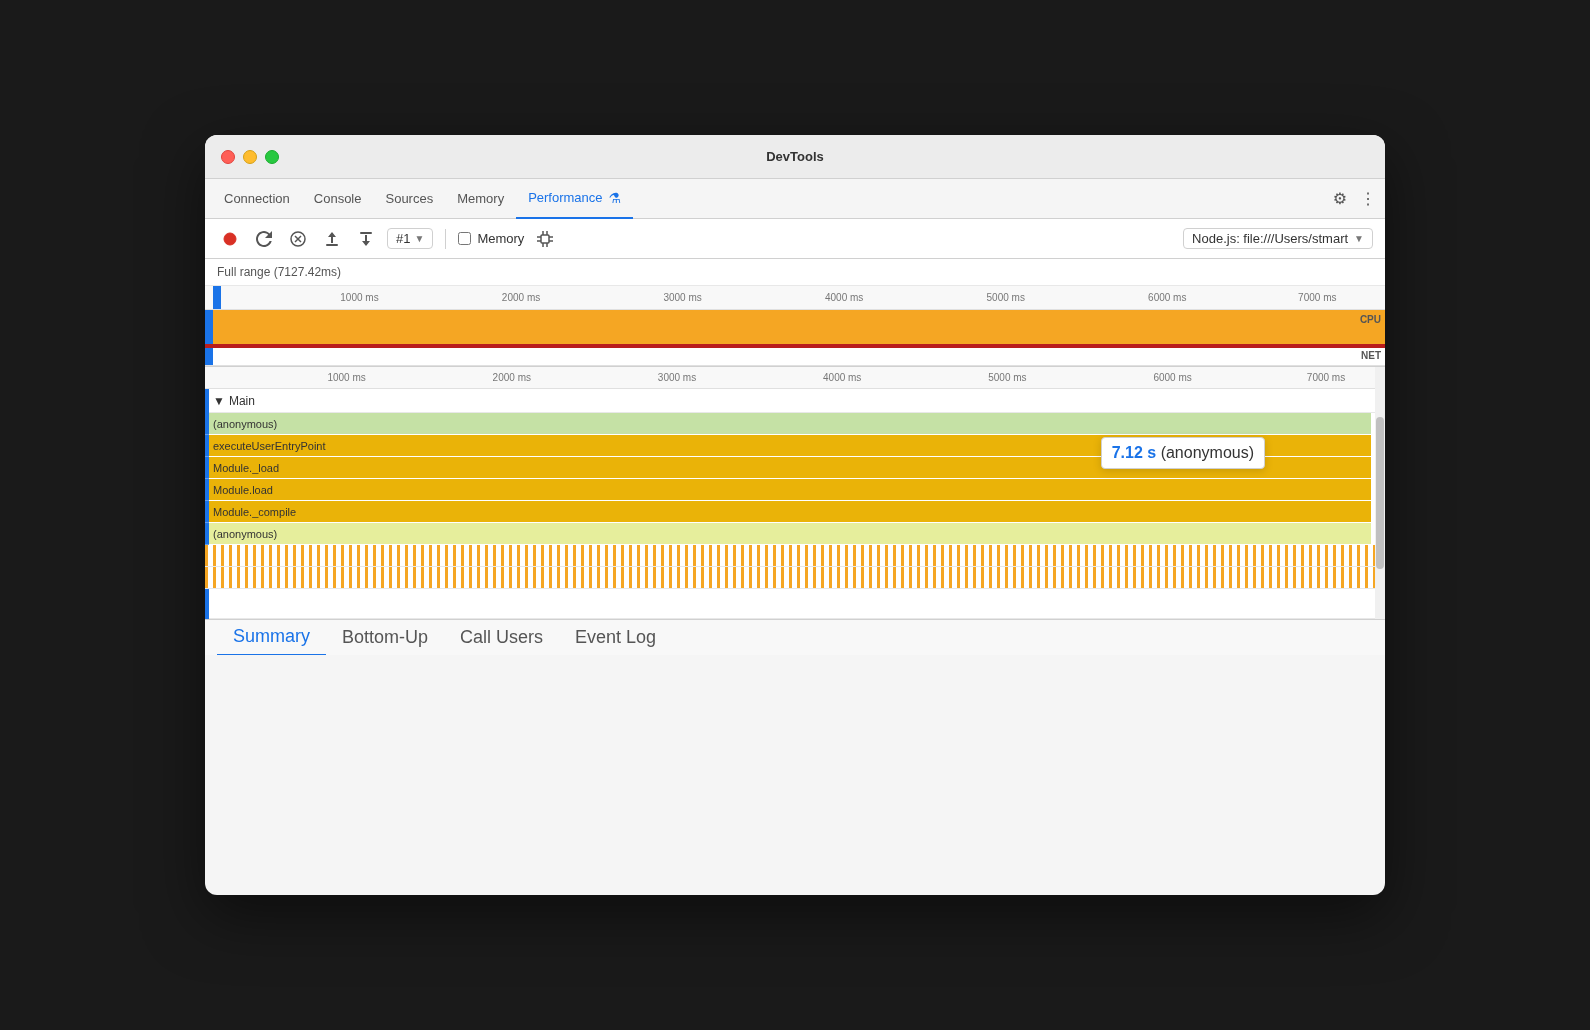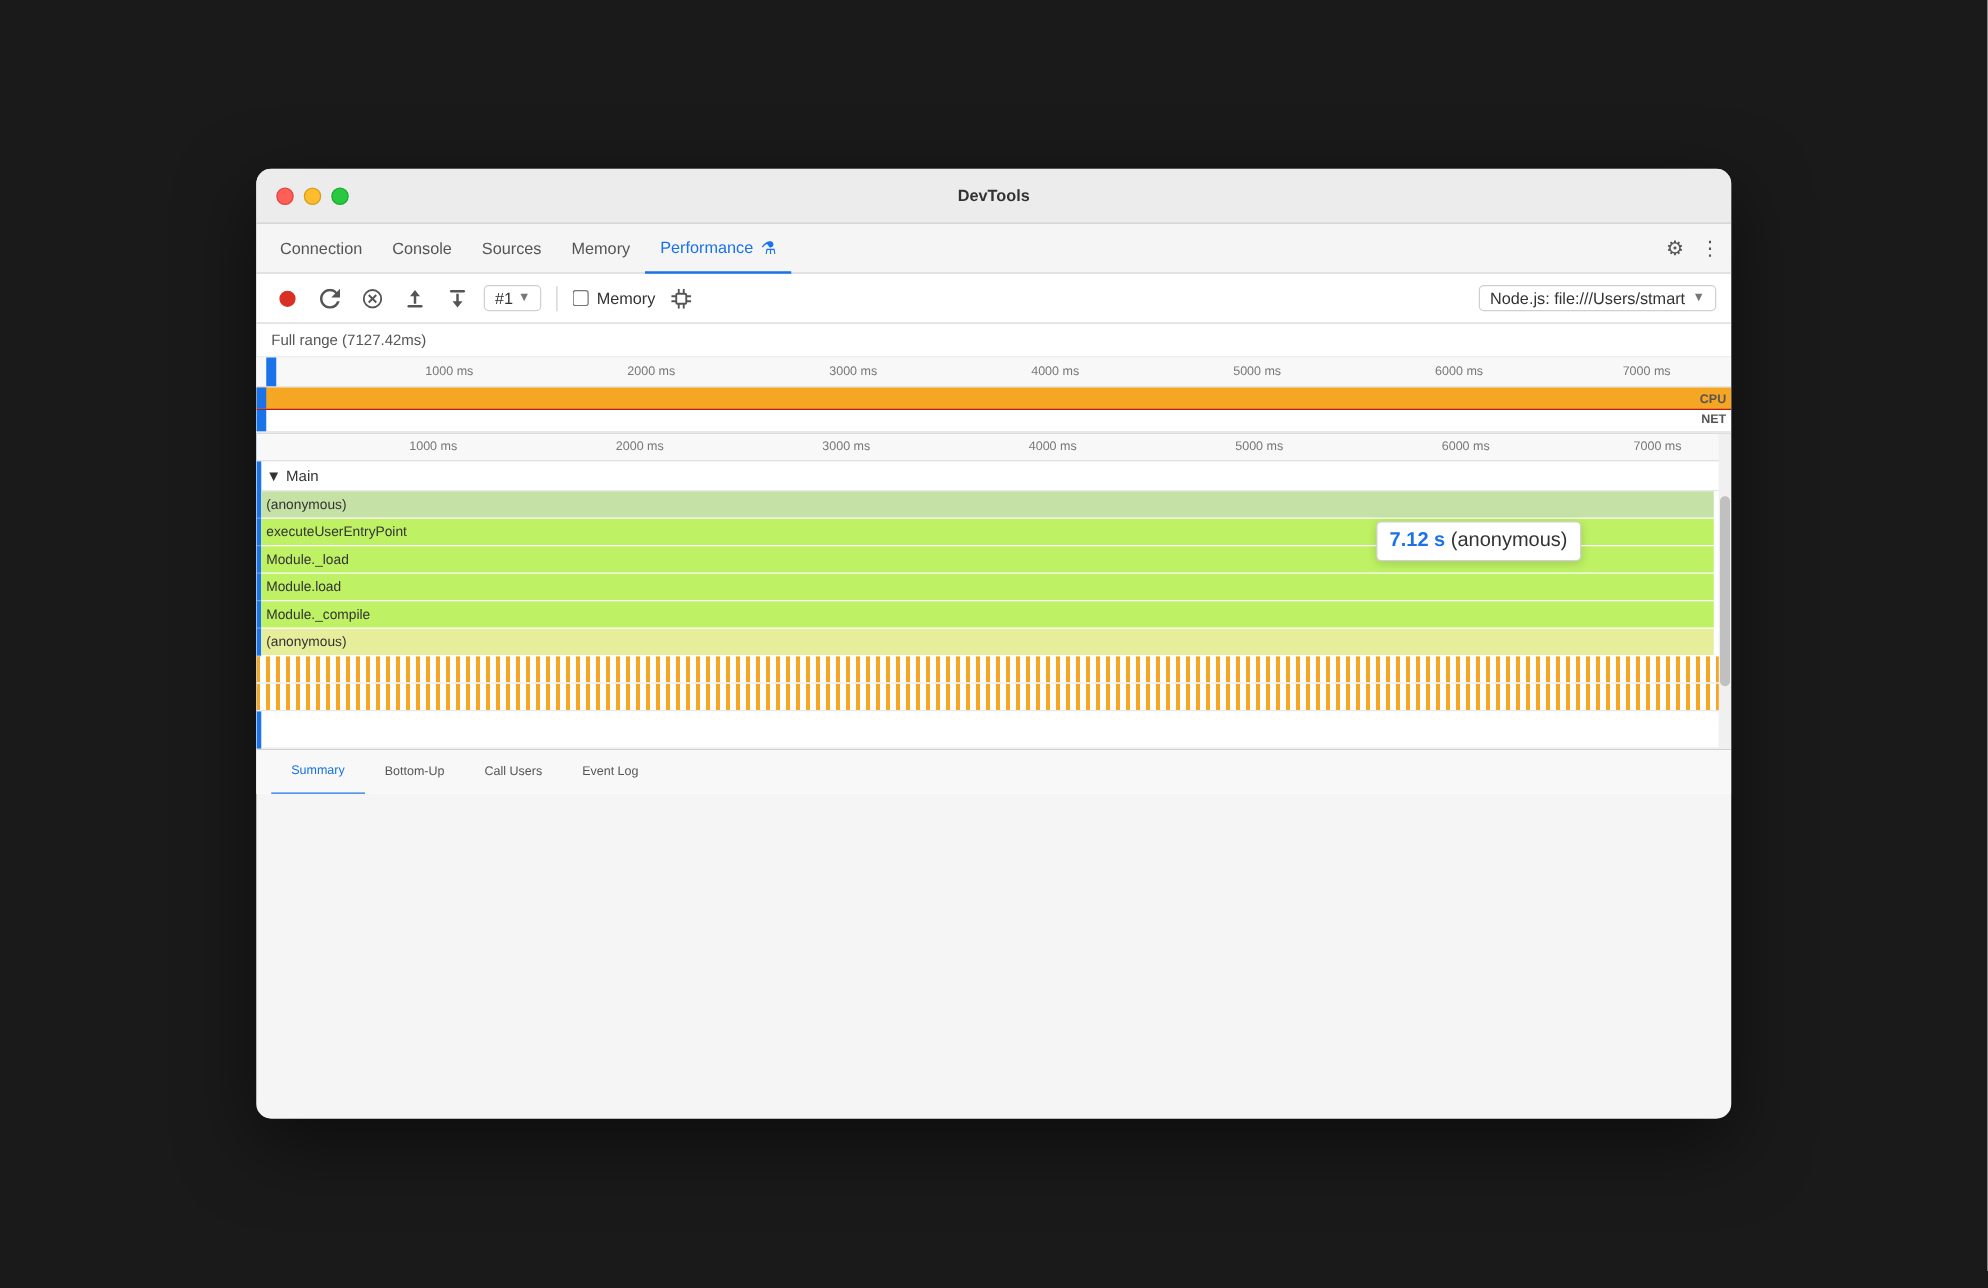--- a/index.html
+++ b/index.html
@@ -172,24 +172,24 @@
       position: relative;
       height: 24px;
     }
     .ruler-tick {
       position: absolute;
       font-size: 10px;
       color: #777;
       transform: translateX(-50%);
     }
     .cpu-bar {
-      height: 18px;
+      height: 38px;
       background: #f5a623;
       position: relative;
-      border-bottom: 1px solid #b91c1c;
+      border-bottom: 4px solid #b91c1c;
       padding-left: 30px;
     }
     .cpu-label {
       position: absolute;
       right: 4px;
       top: 4px;
       font-size: 10px;
       color: #555;
       font-weight: 600;
     }
@@ -251,21 +251,21 @@
       font-size: 11px;
       font-weight: 500;
       overflow: hidden;
       white-space: nowrap;
     }
     .flame-bar.green {
       background: #c5e1a5;
       color: #333;
     }
     .flame-bar.purple {
-      background: #bef264;
+      background: #eab308;
       color: #333;
     }
     .flame-bar.yellow-green {
       background: #e6ee9c;
       color: #333;
     }
     .tooltip {
       position: absolute;
       background: white;
       border: 1px solid #d0d0d0;
@@ -307,21 +307,21 @@
       height: 36px;
       border-top: 1px solid #d0d0d0;
       background: #f8f8f8;
       padding: 0 12px;
     }
     .bottom-tab {
       padding: 0 16px;
       height: 36px;
       display: flex;
       align-items: center;
-      font-size: 10px;
+      font-size: 18px;
       color: #555;
       cursor: pointer;
     }
     .bottom-tab.active {
       color: #1a73e8;
       border-bottom: 2px solid #1a73e8;
       font-weight: 500;
     }
     .scrollbar-track {
       position: absolute;

